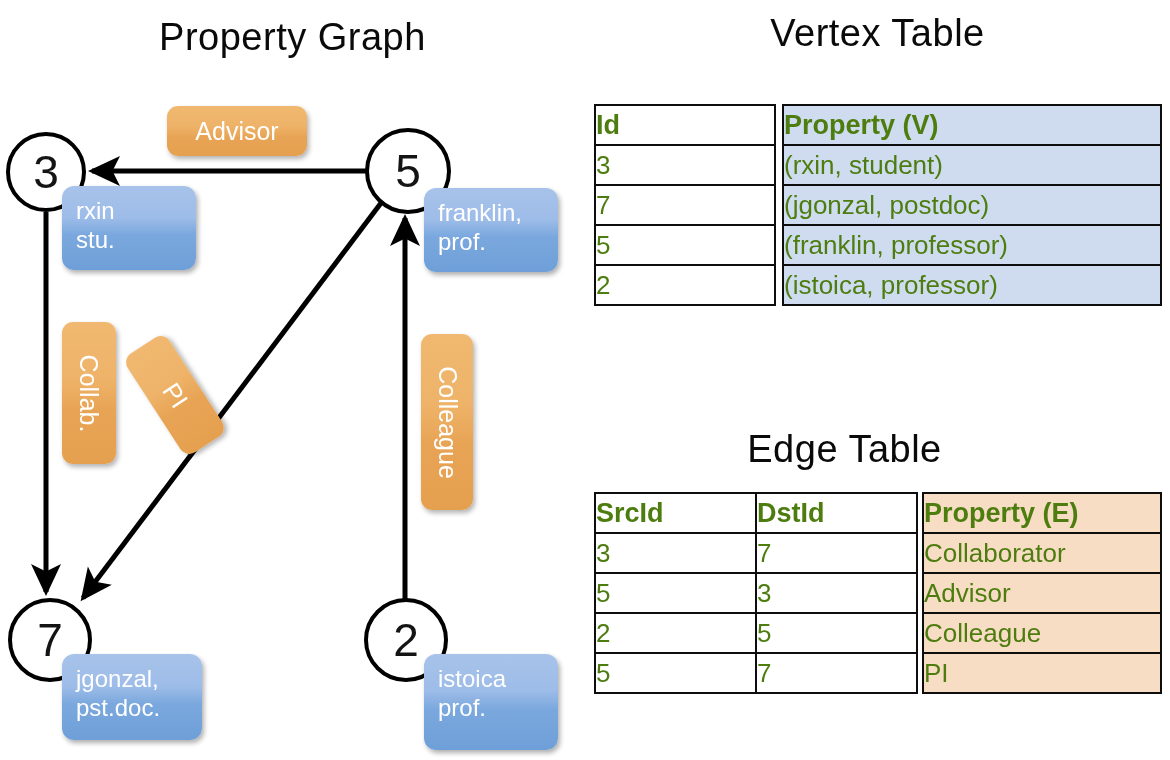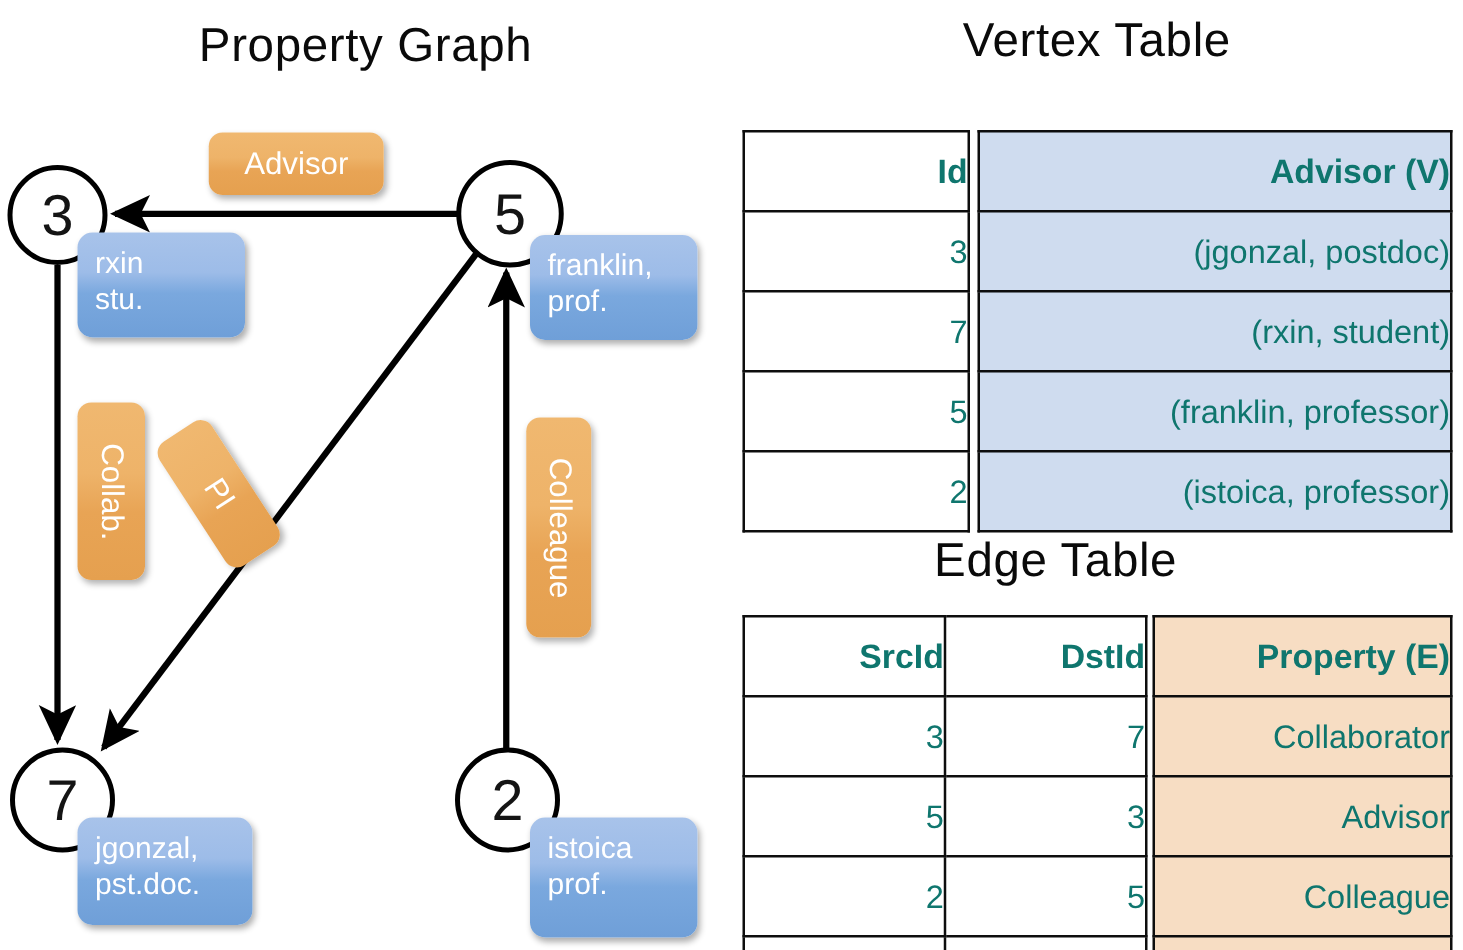--- a/index.html
+++ b/index.html
@@ -98,26 +98,26 @@
   }
 
   
   .tbl {
     position: absolute;
     border-collapse: collapse;
     table-layout: fixed;
   }
   .tbl td, .tbl th {
     border: 2.5px solid #0d0d0d;
-    text-align: right;
+    text-align: left;
     font-weight: 300;
     font-size: 26px;
-    color: #0f766e;
+    color: #4d7c0f;
     padding: 0;
-    height: 64px;
+    height: 40px;
     box-sizing: border-box;
   }
   .tbl th {
     font-weight: 700;
     font-size: 27px;
   }
   .cell-white { background: #ffffff; }
   .cell-blue  { background: #cfdcef; }
   .cell-peach { background: #f7ddc3; }
 </style>
@@ -209,27 +209,27 @@
   </tr>
   <tr>
     <td class="cell-white">2</td>
   </tr>
 </tbody>
   </table>
 
 <table class="tbl" id="vertex-prop-table" style="left:782px; top:104px; width:380px;">
   <tbody>
       <tr>
-    <th class="cell-blue">Advisor (V)</th>
+    <th class="cell-blue">Property (V)</th>
+  </tr>
+  <tr>
+    <td class="cell-blue">(rxin, student)</td>
   </tr>
   <tr>
     <td class="cell-blue">(jgonzal, postdoc)</td>
-  </tr>
-  <tr>
-    <td class="cell-blue">(rxin, student)</td>
   </tr>
   <tr>
     <td class="cell-blue">(franklin, professor)</td>
   </tr>
   <tr>
     <td class="cell-blue">(istoica, professor)</td>
   </tr>
 </tbody>
   </table>
 

